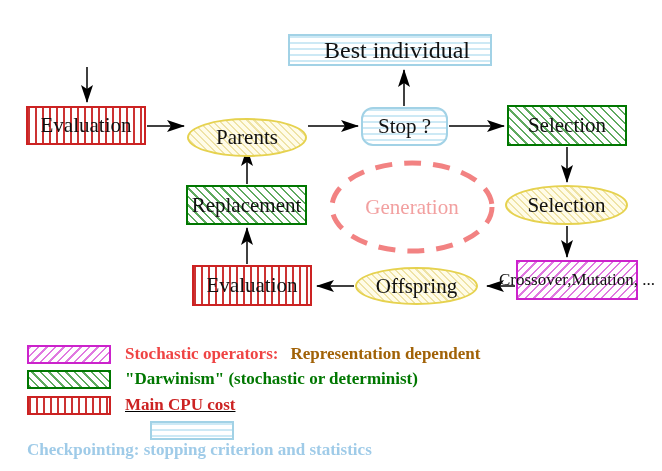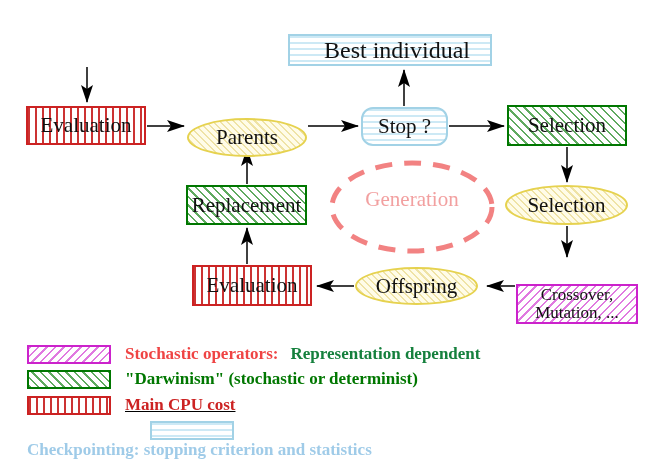--- a/index.html
+++ b/index.html
@@ -51,21 +51,21 @@
       #cde9f5 0, #cde9f5 1.8px, transparent 1.8px, transparent 6px);
   }
   .yellow-ellipse {
     border: 2px solid #e6d24f;
     border-radius: 50%;
     background: #fffce8 repeating-linear-gradient(45deg,
       #efe3a6 0, #efe3a6 1.5px, transparent 1.5px, transparent 5px);
   }
   .rounded { border-radius: 12px; text-align: center; }
   .big-label { font-size: 24px; padding-left: 14px; }
-  .two-line { flex-direction: column; font-size: 17px; line-height: 18px; margin-top: 24px; }
+  .two-line { flex-direction: row; font-size: 17px; line-height: 18px; }
   .generation-label {
     position: absolute;
     z-index: 2;
     color: #f2a0a0;
     font-size: 21px;
     text-align: center;
     white-space: nowrap;
   }
   
   .legend-row {
@@ -83,21 +83,21 @@
     box-sizing: content-box;
     flex: 0 0 auto;
   }
   .legend-text {
     font-size: 17px;
     font-weight: bold;
     white-space: nowrap;
   }
   .seg + .seg { margin-left: 12px; }
   .c-magenta { color: #ef4444; }
-  .c-gold    { color: #15803d; }
+  .c-gold    { color: #a16207; }
   .c-green   { color: #007700; }
   .c-red     { color: #cc2222; }
   .c-blue    { color: #9fcbe8; }
 </style>
 </head>
 <body>
 
 <div class="canvas">
 
   <svg class="arrows-layer" width="662" height="471" viewBox="0 0 662 471" xmlns="http://www.w3.org/2000/svg">
@@ -155,21 +155,21 @@
   </div>
 
   <div class="node red-stripes" style="left:192px; top:265px; width:120px; height:41px;">
     <span>Evaluation</span>
   </div>
 
   <div class="node green-hatch" style="left:186px; top:185px; width:121px; height:40px;text-align:center;">
     <span>Replacement</span>
   </div>
 
-  <div class="generation-label" style="left:342px; top:187px; width:140px;font-family:Liberation Serif, serif;">Generation</div>
+  <div class="generation-label" style="left:342px; top:195px; width:140px;font-family:Liberation Serif, serif;">Generation</div>
 
   <div>
 
     <div class="legend-row" style="top:345px;">
       <span class="swatch magenta-hatch"></span>
       <span class="legend-text">
         <span class="seg c-magenta">Stochastic operators:</span><span class="seg c-gold">Representation dependent</span>
       </span>
     </div>
 

